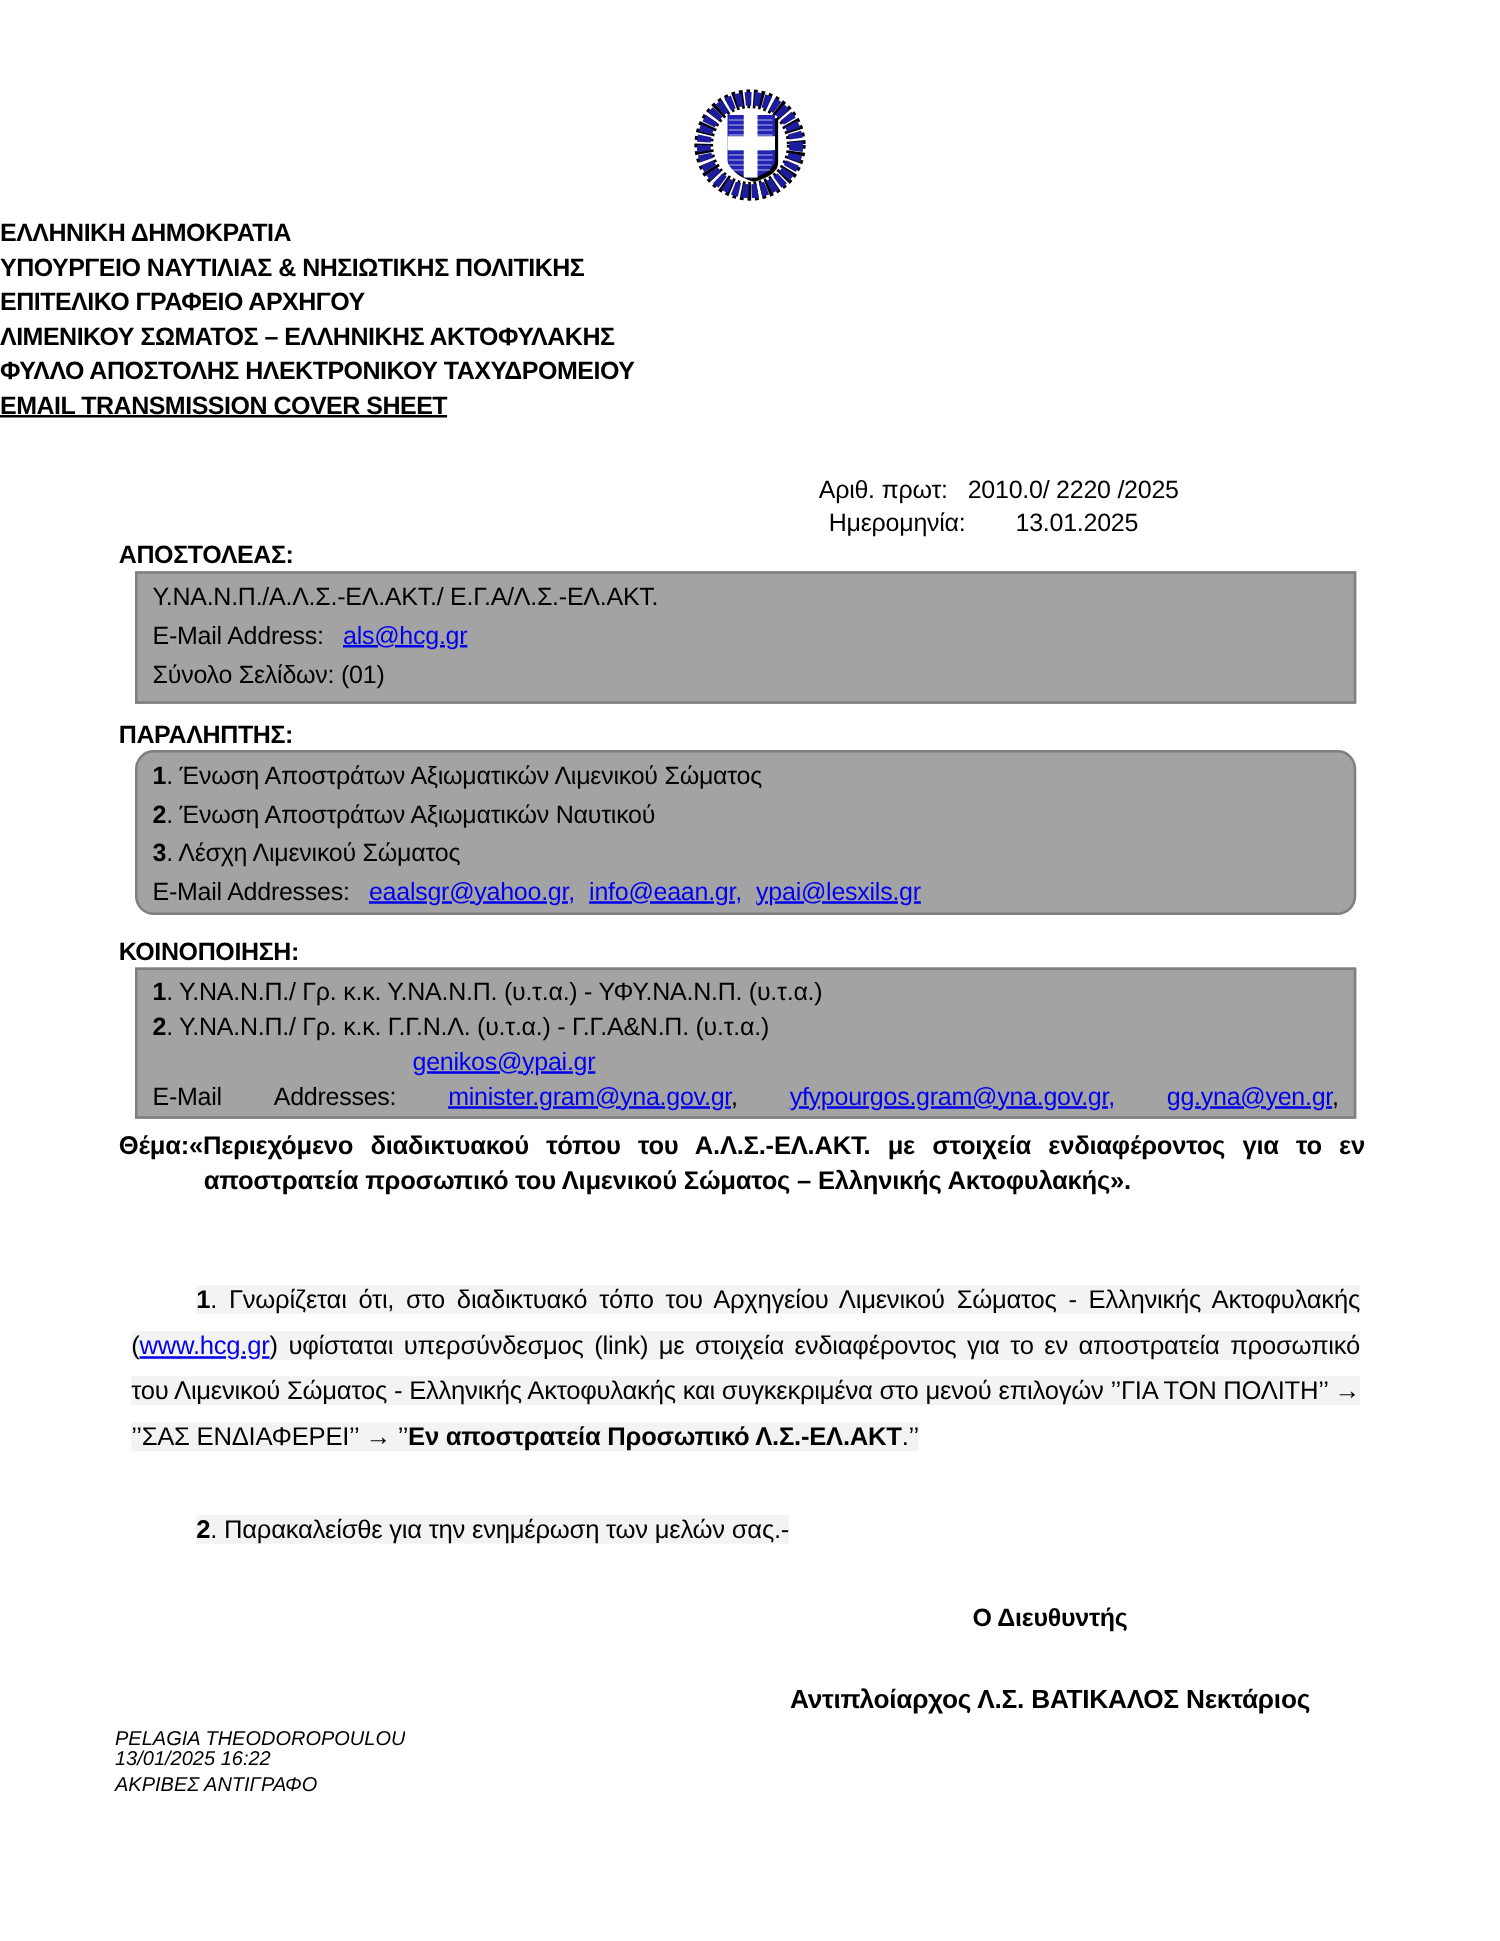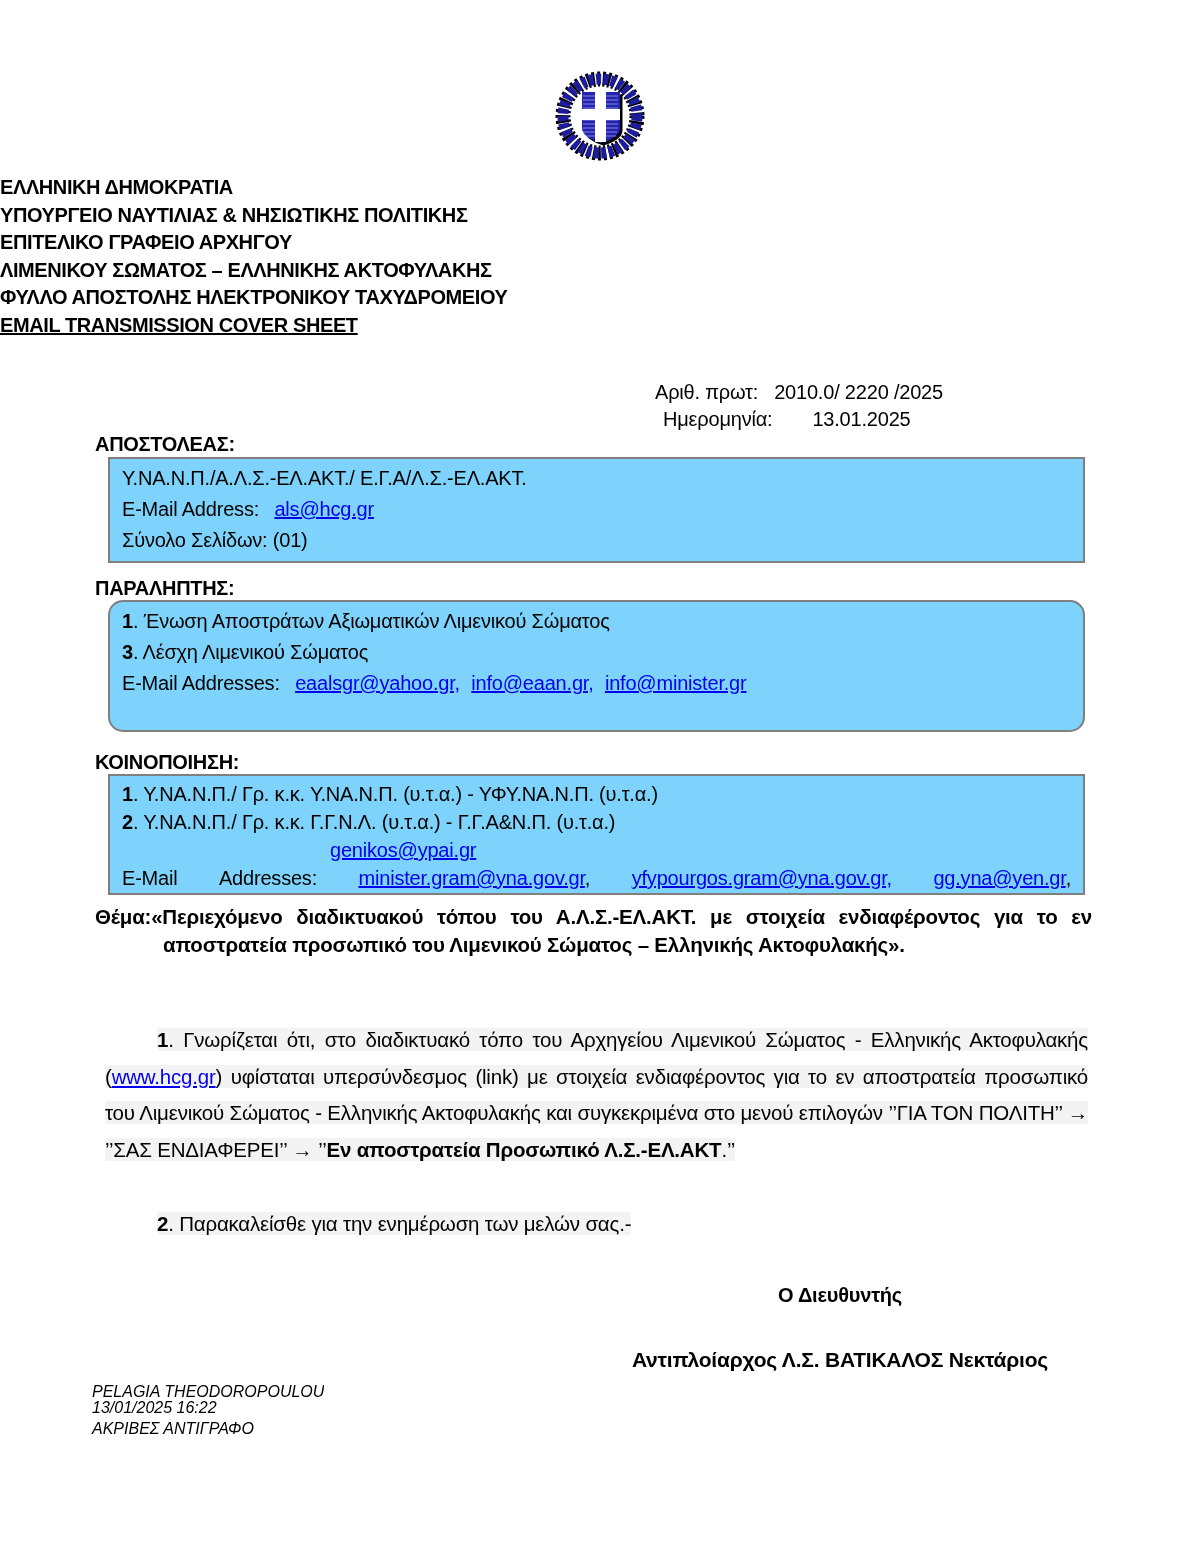--- a/index.html
+++ b/index.html
@@ -15,21 +15,21 @@
   .header-block { top:174px; left:0; width:1200px; text-align:left;
     font-size:20px; font-weight:bold; line-height:27.5px; letter-spacing:-0.4px; }
   .title-en { text-decoration:underline; }
 
   .ref { top:379px; left:655px; width:345px; font-size:20px; line-height:27px; }
   .ref-row { display:flex; white-space:nowrap; }
 
   .sec-h { position:absolute; left:95px; font-size:20px; font-weight:bold; letter-spacing:-0.3px; }
 
   .box { position:absolute; left:108px; width:977px; box-sizing:border-box;
-    border:2px solid #7f7f7f; background:#7dd3fc; font-size:20px; padding:4px 12px; }
+    border:2px solid #7f7f7f; background:#a3a3a3; font-size:20px; padding:4px 12px; }
   .box .row { white-space:nowrap; }
 
   .sender-box { top:457px; height:106px; }
   .sender-box .row { line-height:31px; }
 
   .recip-box { top:600px; height:132px;border-radius:15px; }
   .recip-box .row { line-height:31px; }
 
   .cc-box { top:774px; height:121px; }
   .cc-box .row { line-height:28px; }
@@ -98,26 +98,27 @@
     <div class="row">
       <span>E-Mail Address:</span>
       <a class="link ml10">als@hcg.gr</a>
     </div>
     <div class="row">Σύνολο Σελίδων: (01)</div>
   </div>
 
   <div class="sec-h" style="top:577px;">ΠΑΡΑΛΗΠΤΗΣ:</div>
   <div class="box recip-box">
     <div class="row"><span class="b">1</span><span>. Ένωση Αποστράτων Αξιωματικών Λιμενικού Σώματος</span></div>
+    <div class="row"><span class="b">2</span><span>. Ένωση Αποστράτων Αξιωματικών Ναυτικού</span></div>
     <div class="row"><span class="b">3</span><span>. Λέσχη Λιμενικού Σώματος</span></div>
     <div class="row">
       <span>E-Mail Addresses:</span>
       <a class="link ml10">eaalsgr@yahoo.gr,</a>
       <a class="link ml6">info@eaan.gr,</a>
-      <a class="link ml6">info@minister.gr</a>
+      <a class="link ml6">ypai@lesxils.gr</a>
     </div>
   </div>
 
   <div class="sec-h" style="top:751px;">ΚΟΙΝΟΠΟΙΗΣΗ:</div>
   <div class="box cc-box">
     <div class="row"><span class="b">1</span><span>. Υ.ΝΑ.Ν.Π./ Γρ. κ.κ. Υ.ΝΑ.Ν.Π. (υ.τ.α.) - ΥΦΥ.ΝΑ.Ν.Π. (υ.τ.α.)</span></div>
     <div class="row"><span class="b">2</span><span>. Υ.ΝΑ.Ν.Π./ Γρ. κ.κ. Γ.Γ.Ν.Λ. (υ.τ.α.) - Γ.Γ.Α&amp;Ν.Π. (υ.τ.α.)</span></div>
     <div class="row">
       <a class="link cc-email2">genikos@ypai.gr</a>
     </div>

